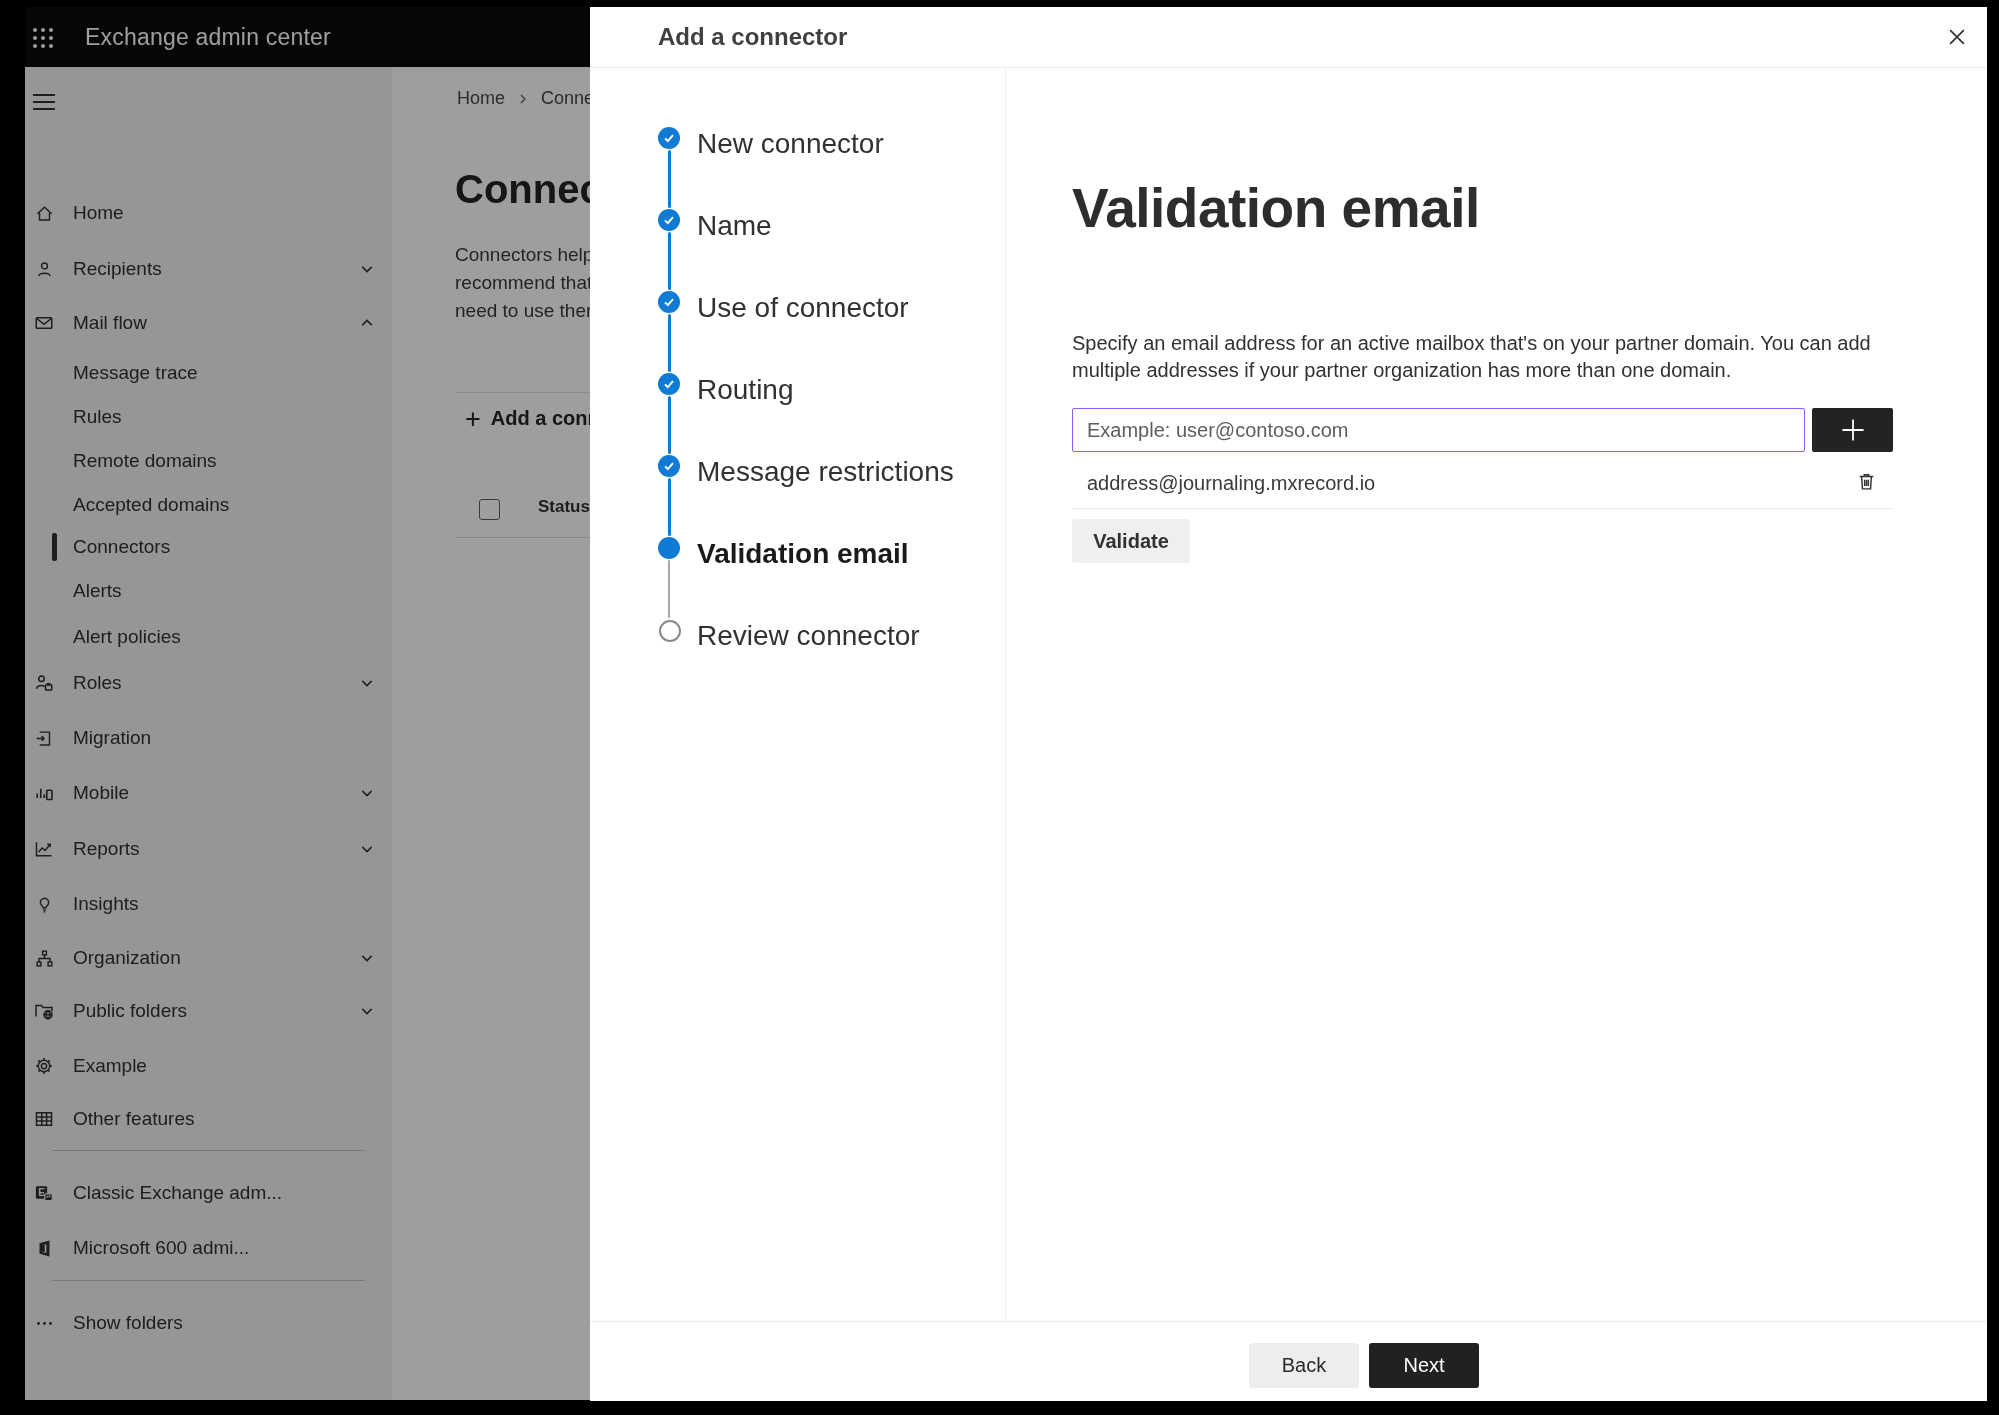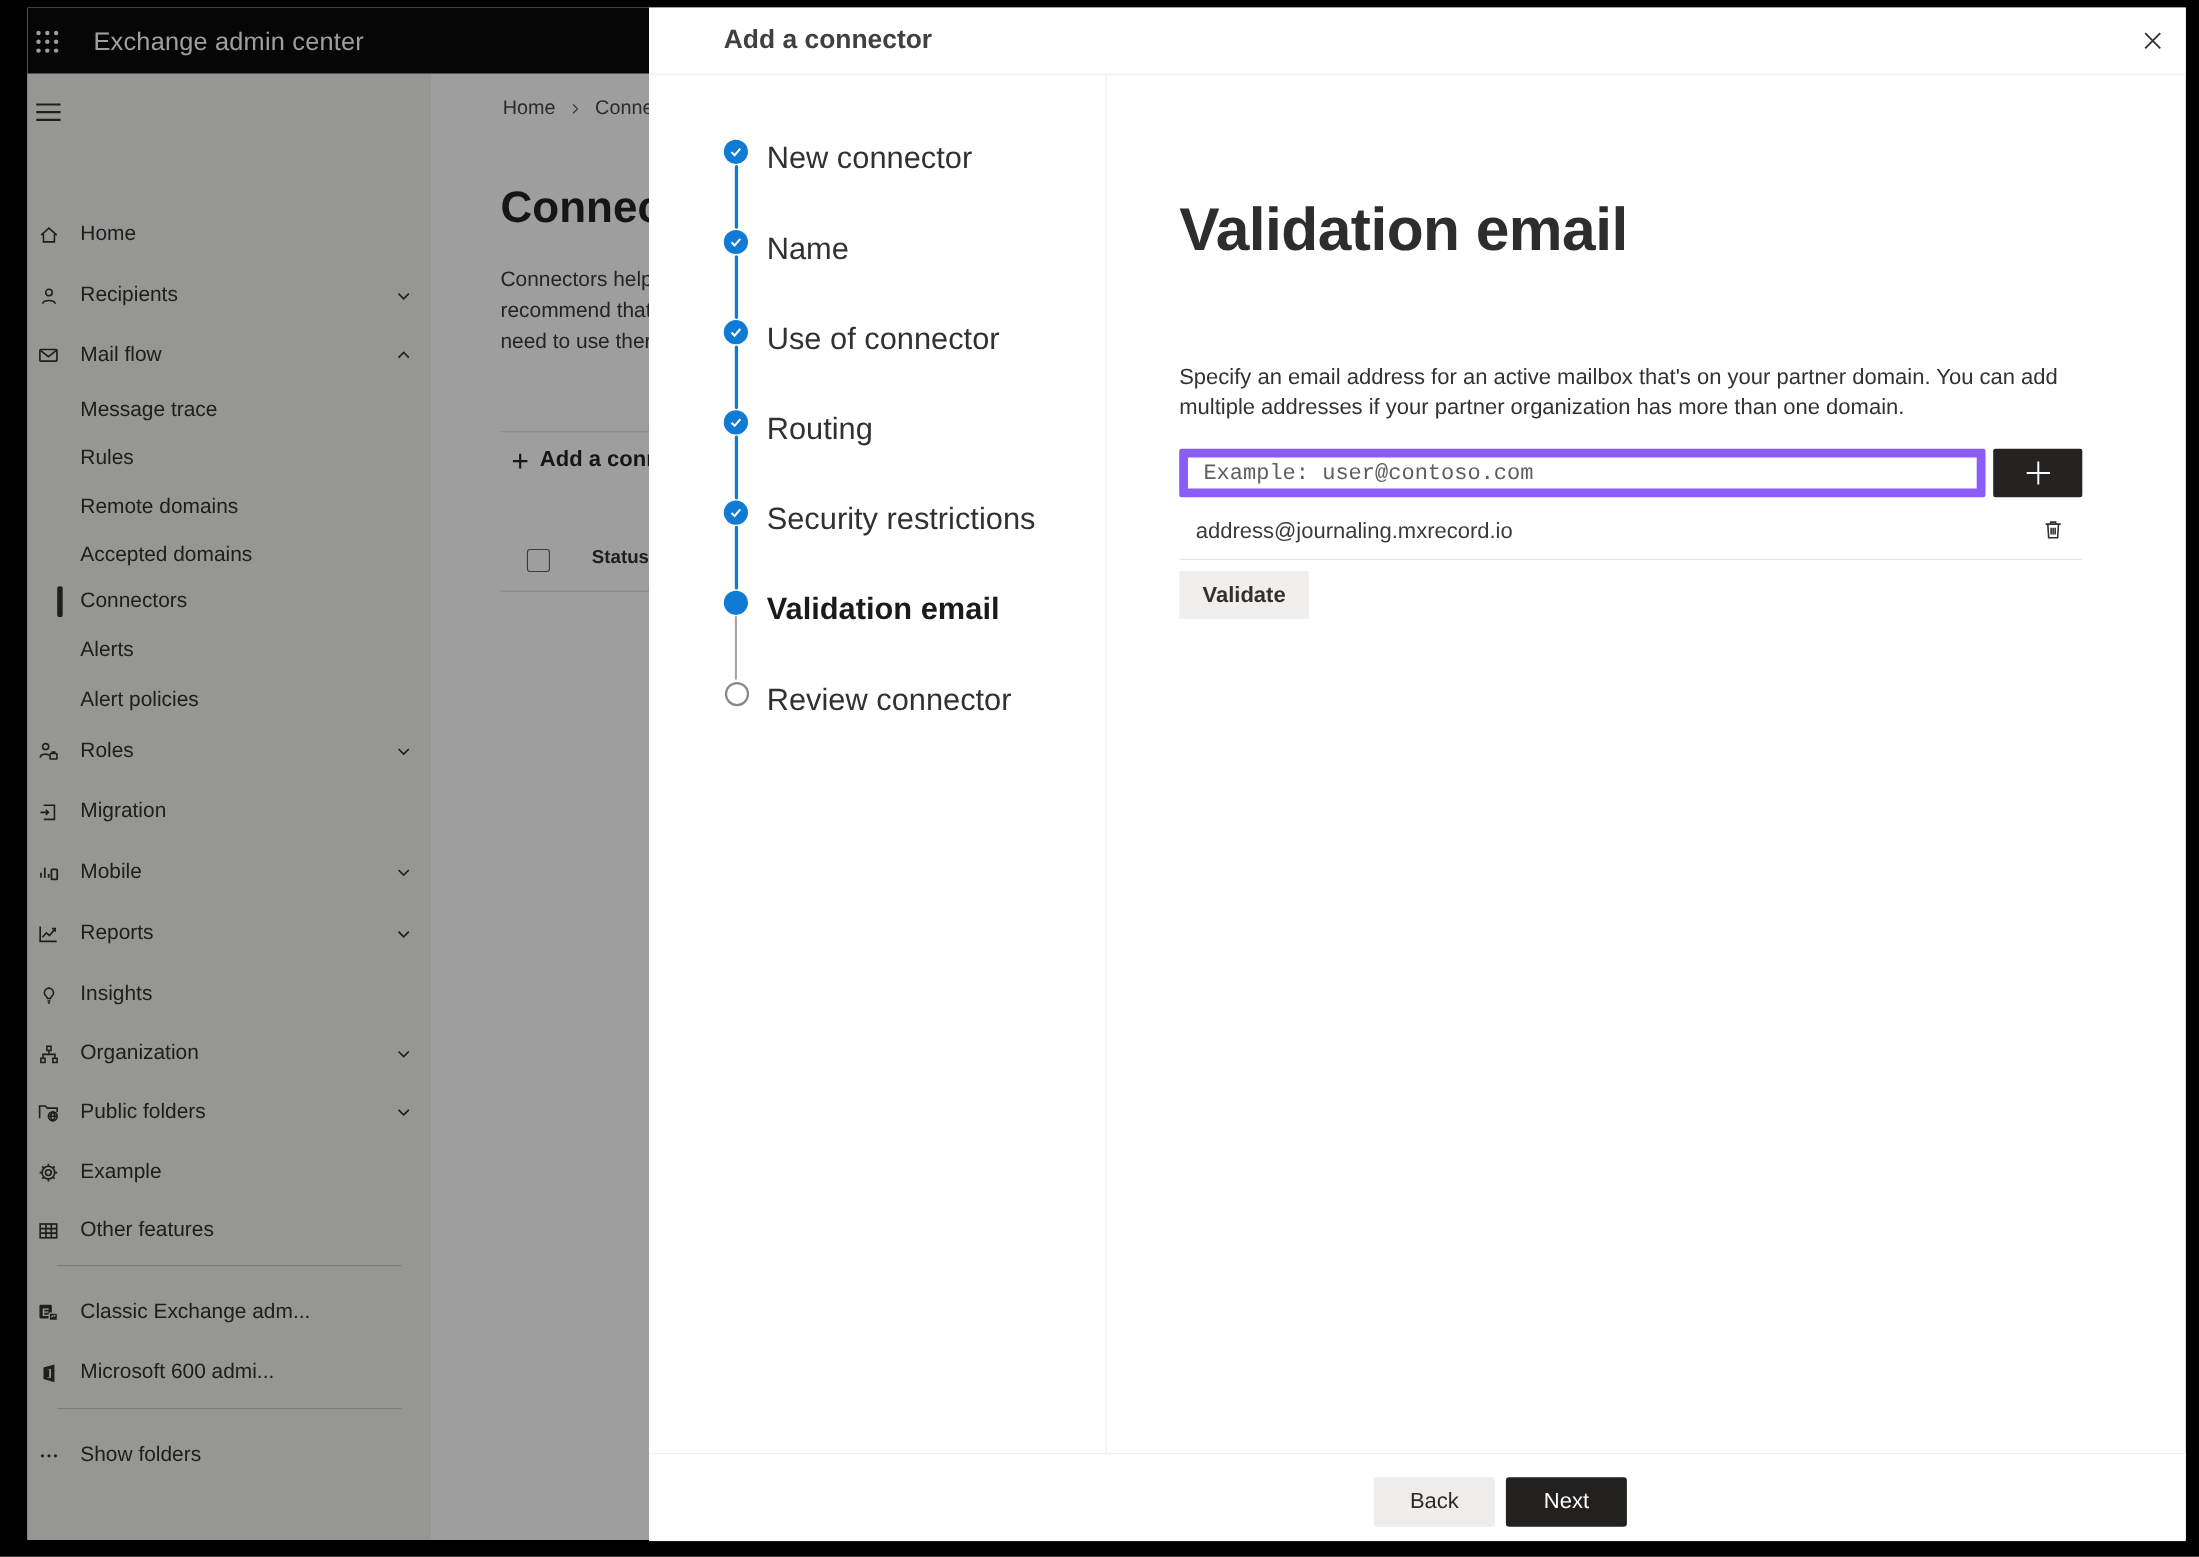--- a/index.html
+++ b/index.html
@@ -44,21 +44,21 @@
   .stepc.pending{background:#fff;border:2px solid #8a8886;}
   .stepc svg{position:absolute;left:0;top:0;}
   .stepline{position:absolute;width:3px;border-radius:2px;}
   .stepline.blue{background:#0f7bd4;}
   .stepline.grey{background:#a8a7a5;width:2px;}
   .steplb{position:absolute;left:107px;font-size:28px;color:#323130;white-space:nowrap;cursor:pointer;}
   .steplb.active{font-weight:700;color:#1b1a19;}
   .mcontent{position:absolute;left:415px;top:61px;width:982px;height:1253px;}
   .v-h1{position:absolute;left:67px;top:108px;font-size:55px;font-weight:700;color:#2e2d2c;letter-spacing:-.5px;white-space:nowrap;}
   .v-desc{position:absolute;left:67px;top:262px;font-size:20px;color:#323130;line-height:27px;white-space:pre-line;}
-  .v-input{position:absolute;left:67px;top:340px;width:733px;height:44px;box-sizing:border-box;border:8px solid #8b5cf6;border-radius:2px;background:#fff;padding:0 14px;font-size:20px;color:#252423;font-family:Liberation Mono, monospace;outline:none;}
+  .v-input{position:absolute;left:67px;top:340px;width:733px;height:44px;box-sizing:border-box;border:1px solid #8b5cf6;border-radius:2px;background:#fff;padding:0 14px;font-size:20px;color:#252423;font-family:Liberation Sans, sans-serif;outline:none;}
   .v-input::placeholder{color:#605e5c;}
   .v-plus{position:absolute;left:807px;top:340px;width:81px;height:44px;background:#242322;border:none;border-radius:2px;display:flex;align-items:center;justify-content:center;color:#fff;cursor:pointer;}
   .v-addr{position:absolute;left:82px;top:404px;font-size:20px;color:#3b3a39;white-space:nowrap;}
   .v-trash{position:absolute;left:846px;top:398px;width:30px;height:30px;display:flex;align-items:center;justify-content:center;color:#323130;cursor:pointer;}
   .v-div{position:absolute;left:67px;top:440px;width:821px;height:1px;background:#e8e6e4;}
   .v-validate{position:absolute;left:67px;top:451px;width:118px;height:44px;background:#f0efee;border:none;border-radius:2px;font-size:20px;font-weight:700;color:#323130;font-family:"Liberation Sans",sans-serif;cursor:pointer;}
   .modal-footer{position:absolute;left:0;top:1314px;width:100%;height:79px;border-top:1px solid #efeeed;background:#fff;}
   .btn-back{position:absolute;left:659px;top:21px;width:110px;height:45px;background:#eeedec;border:none;border-radius:3px;font-size:20px;color:#2b2a29;font-family:"Liberation Sans",sans-serif;cursor:pointer;}
   .btn-next{position:absolute;left:779px;top:21px;width:110px;height:45px;background:#222120;border:none;border-radius:3px;font-size:20px;color:#fff;font-family:"Liberation Sans",sans-serif;cursor:pointer;}
   svg{display:block;}
@@ -385,21 +385,21 @@
           <path d="m7 11.3 2.8 2.8 5.2-6"></path>
         </svg>
       </div>
     <div class="steplb" style="top:306px">Routing</div>
 
     <div class="stepc completed" style="left:68px;top:387px">
       <svg width="22" height="22" viewBox="0 0 22 22" fill="none" stroke="#fff" stroke-width="1.9">
           <path d="m7 11.3 2.8 2.8 5.2-6"></path>
         </svg>
       </div>
-    <div class="steplb" style="top:388px">Security restrictions</div>
+    <div class="steplb" style="top:388px">Message restrictions</div>
 
     <div class="stepc active" style="left:68px;top:469px"></div>
     <div class="steplb active" style="top:470px">Validation email</div>
 
     <div class="stepc pending" style="left:69px;top:552px"></div>
     <div class="steplb" style="top:552px">Review connector</div>
   </div>
 
   <div class="mcontent">
     <div class="v-h1">Validation email</div>

